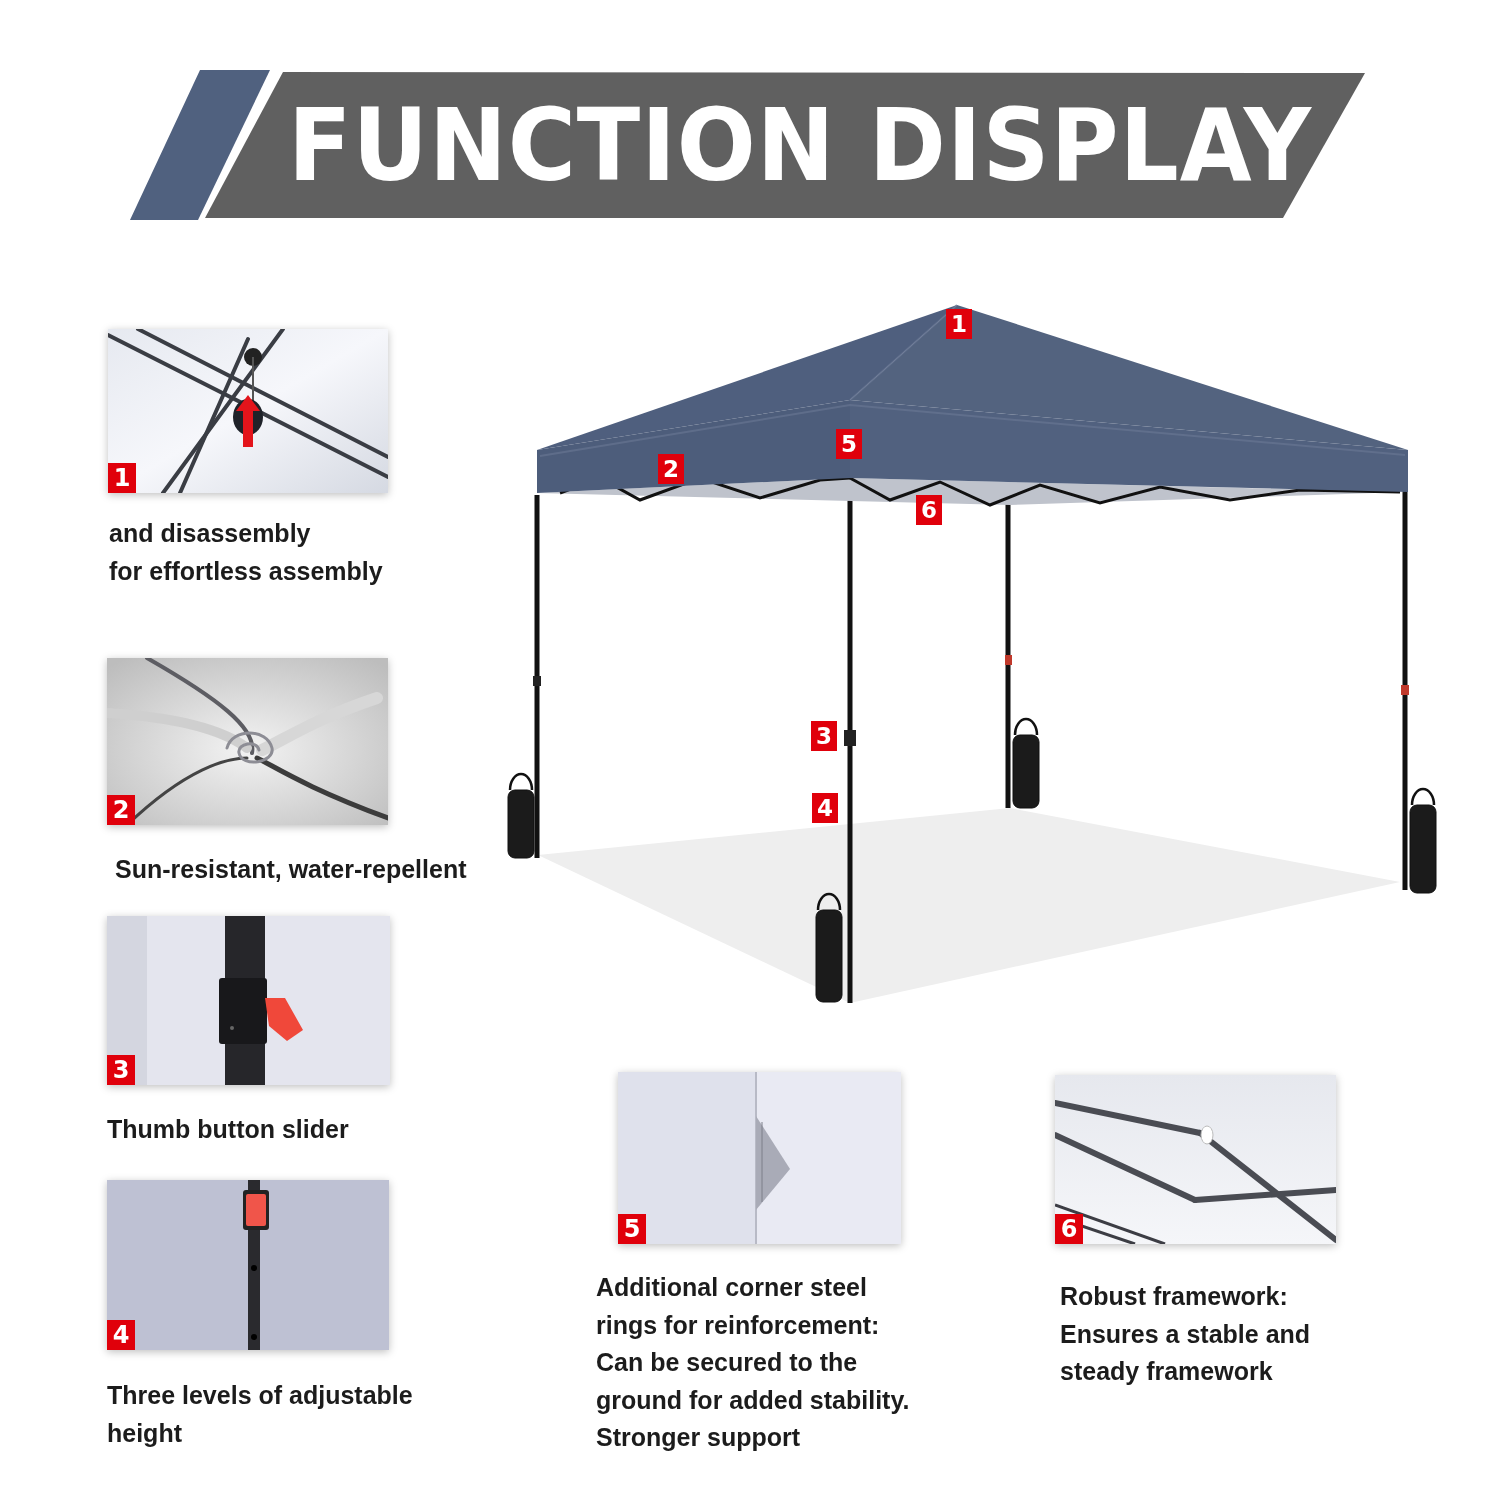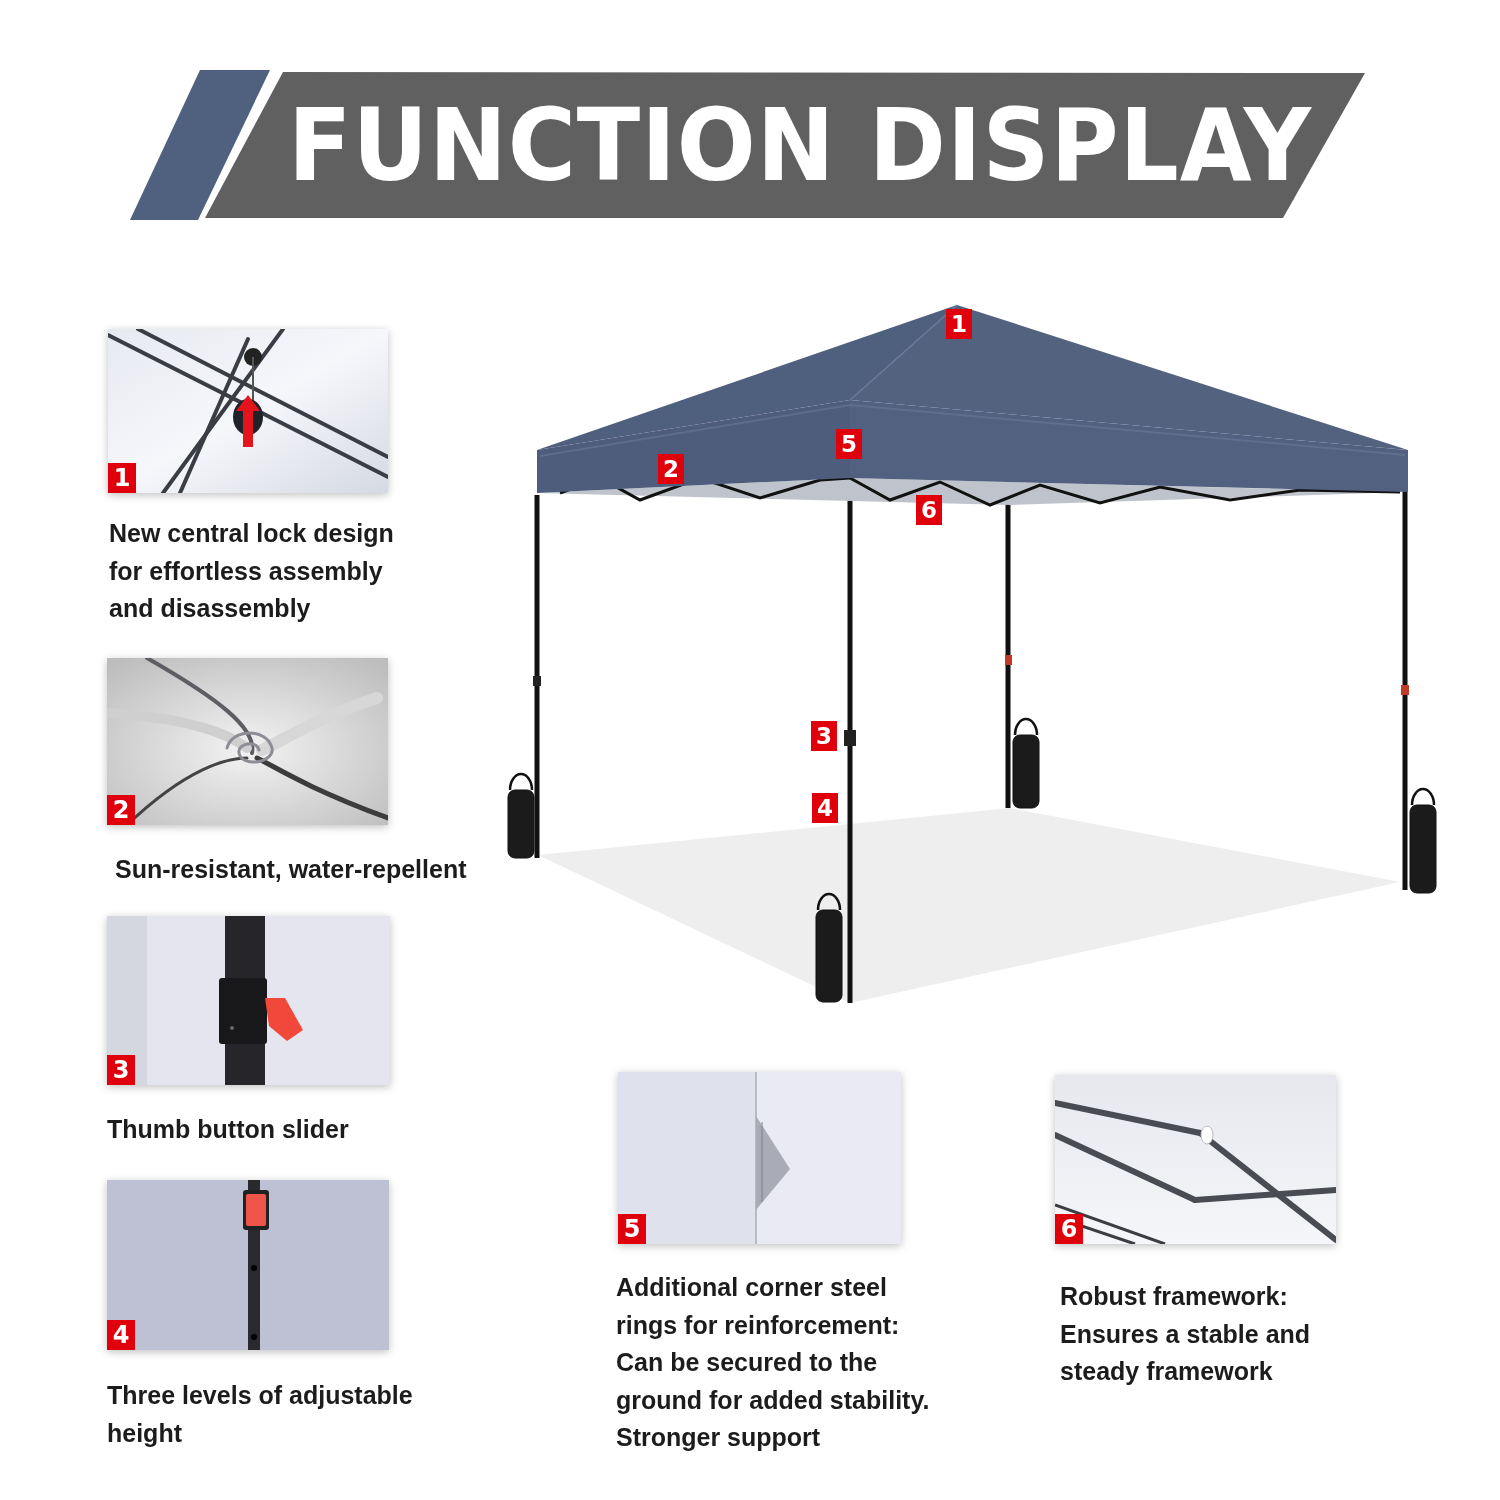--- a/index.html
+++ b/index.html
@@ -56,23 +56,22 @@
       <line x1="140" y1="10" x2="72" y2="164"></line>
     </g>
     <circle cx="145" cy="28" r="9" fill="#222"></circle>
     <line x1="145" y1="28" x2="145" y2="80" stroke="#555" stroke-width="2"></line>
     <ellipse cx="140" cy="88" rx="15" ry="18" fill="#1f2229"></ellipse>
     <polygon points="140,66 152,82 145,82 145,118 135,118 135,82 128,82" fill="#e3141b"></polygon>
   </svg>
   <div class="badge">1</div>
 </div>
 <div class="caption" style="left:109px; top:515px;">
-  <div>New central lock design</div>
+  <div>and disassembly</div>
   <div>for effortless assembly</div>
-  <div>and disassembly</div>
 </div>
 
 <div class="thumb" style="left:107px; top:658px; width:281px; height:167px;">
   <svg viewBox="0 0 281 167" preserveAspectRatio="none">
     <defs>
         <radialGradient id="g2" cx="0.5" cy="0.55" r="0.7">
           <stop offset="0" stop-color="#f3f3f3"></stop>
           <stop offset="1" stop-color="#bdbdbd"></stop>
         </radialGradient>
       </defs>
@@ -126,21 +125,21 @@
 <div class="thumb" style="left:618px; top:1072px; width:283px; height:172px;">
   <svg viewBox="0 0 283 172" preserveAspectRatio="none">
     <rect width="283" height="172" fill="#e9eaf3"></rect>
     <rect x="0" y="0" width="138" height="172" fill="#dfe1ec"></rect>
     <line x1="138" y1="0" x2="138" y2="172" stroke="#b8bac6" stroke-width="2"></line>
     <polygon points="138,44 172,97 138,138" fill="#a9abb7"></polygon>
     <line x1="144" y1="50" x2="144" y2="130" stroke="#7c7e89" stroke-width="1"></line>
   </svg>
   <div class="badge">5</div>
 </div>
-<div class="caption" style="left:616px; top:1269px;">
+<div class="caption" style="left:596px; top:1269px;">
   <div>Additional corner steel</div>
   <div>rings for reinforcement:</div>
   <div>Can be secured to the</div>
   <div>ground for added stability.</div>
   <div>Stronger support</div>
 </div>
 
 <div class="thumb" style="left:1055px; top:1075px; width:281px; height:169px;">
   <svg viewBox="0 0 281 169" preserveAspectRatio="none">
     <defs>

